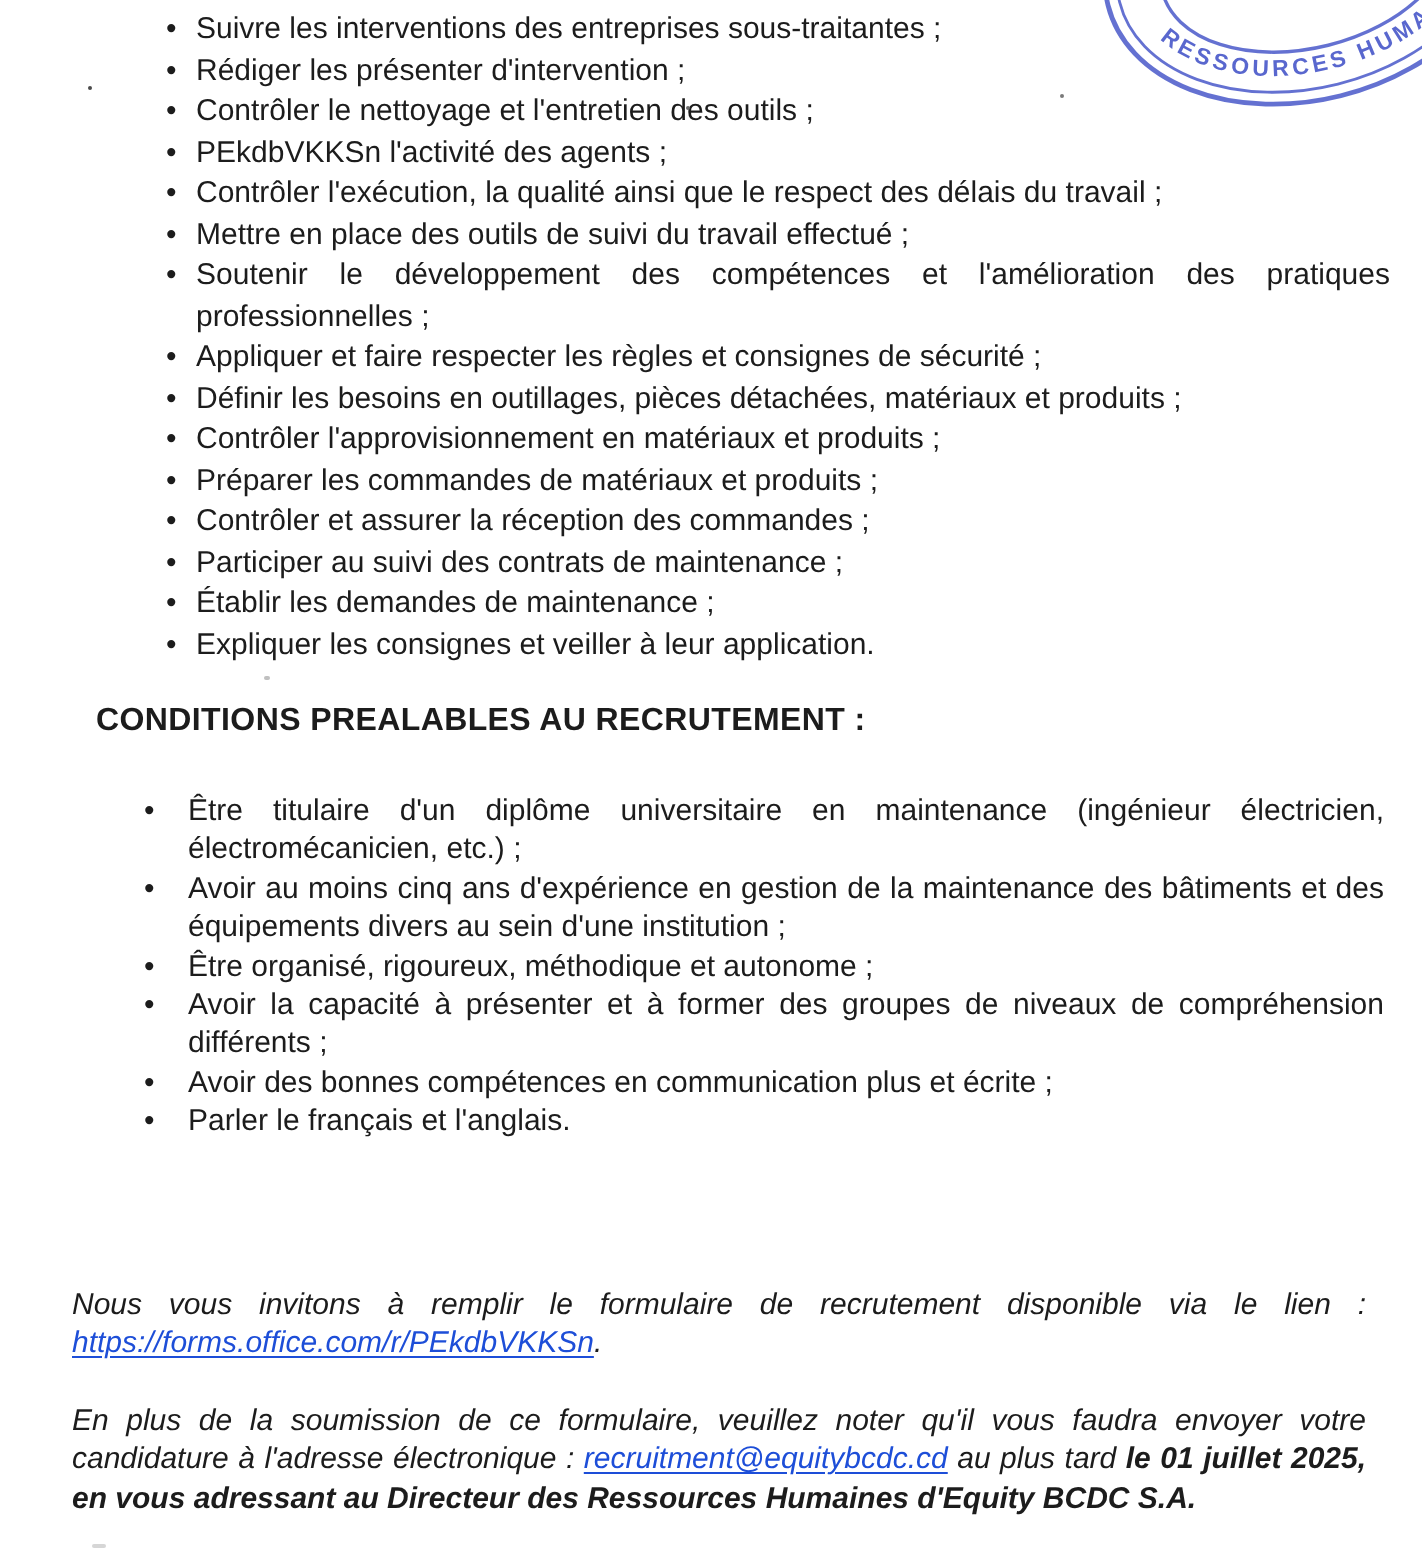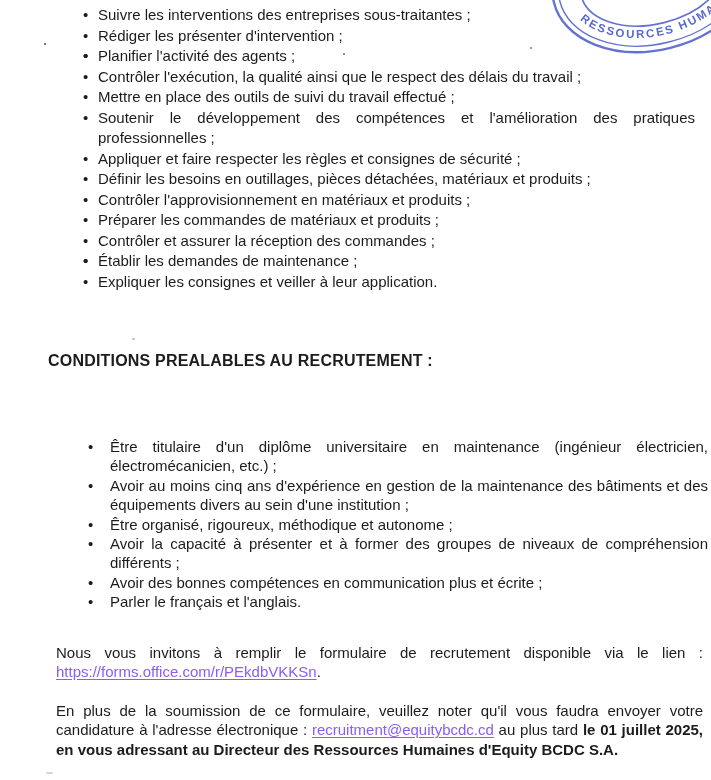--- a/index.html
+++ b/index.html
@@ -13,36 +13,36 @@
     font-size:15px;
   }
   
   .blist { position:absolute; list-style:none; margin:0; padding:0; }
   .blist li { position:relative; text-align:justify; }
   .blist .bullet { position:absolute; left:0; top:0; }
   .blist .bullet::before { content:"\2022"; font-size:15px; }
   #list1 { top:5px; left:83px; width:612px; line-height:20.5px; }
   #list1 li { padding-left:15px; }
   #list1 .bullet { left:0; }
-  #list2 { top:396px; left:88px; width:620px; line-height:19.4px;margin-top:41px; }
+  #list2 { top:396px; left:72px; width:620px; line-height:19.4px; }
   #list2 li { padding-left:22px; }
   
   .heading {
     position:absolute; top:351px; left:48px;
     font-size:16px; font-weight:bold; letter-spacing:0.2px;
     text-underline-offset:3px;
     text-decoration-thickness:1.5px;
     line-height:20px;
   }
   
-  .para { position:absolute; left:56px; width:647px; }
+  .para { position:absolute; left:36px; width:647px;font-style:italic; }
   #para-invite { top:643px; line-height:19.4px; }
   #para-invite .stretch { display:block; text-align:justify; text-align-last:justify; }
   #para-submit { top:701px; line-height:19.3px; text-align:justify; }
-  a.doclink { color:#8b5cf6; text-decoration:underline; text-underline-offset:2px; cursor:pointer; }
+  a.doclink { color:#1d4ed8; text-decoration:underline; text-underline-offset:2px; cursor:pointer; }
   .bold { font-weight:bold; }
   
   .stamp { position:absolute; left:531px; top:0; width:180px; height:70px; overflow:hidden; }
   .stamp svg { display:block; }
   
   .speck { position:absolute; border-radius:1px; }
   .speck1 { left:44px; top:43px; width:2px; height:2px; background:#4a4a4a; }
   .speck2 { left:530px; top:47px; width:2px; height:2px; background:#7a7a7a; }
   .speck3 { left:343px; top:53px; width:2px; height:2px; background:#6a6a6a; }
   .speck4 { left:132px; top:338px; width:3px; height:2px; background:#c0c0c0; }
@@ -74,25 +74,26 @@
         <span>Suivre les interventions des entreprises sous-traitantes ;</span>
       </li>
 
       <li>
         <span class="bullet"></span>
         <span>Rédiger les présenter d'intervention ;</span>
       </li>
 
       <li>
         <span class="bullet"></span>
-      </li>
-
-      <li>
-        <span class="bullet"></span>
-        <span>Planifier l'activité des agents ;</span>
+        <span>Contrôler le nettoyage et l'entretien des outils ;</span>
+      </li>
+
+      <li>
+        <span class="bullet"></span>
+        <span>PEkdbVKKSn l'activité des agents ;</span>
       </li>
 
       <li>
         <span class="bullet"></span>
         <span>Contrôler l'exécution, la qualité ainsi que le respect des délais du travail ;</span>
       </li>
 
       <li>
         <span class="bullet"></span>
         <span>Mettre en place des outils de suivi du travail effectué ;</span>
@@ -123,20 +124,21 @@
         <span>Préparer les commandes de matériaux et produits ;</span>
       </li>
 
       <li>
         <span class="bullet"></span>
         <span>Contrôler et assurer la réception des commandes ;</span>
       </li>
 
       <li>
         <span class="bullet"></span>
+        <span>Participer au suivi des contrats de maintenance ;</span>
       </li>
 
       <li>
         <span class="bullet"></span>
         <span>Établir les demandes de maintenance ;</span>
       </li>
 
       <li>
         <span class="bullet"></span>
         <span>Expliquer les consignes et veiller à leur application.</span>

